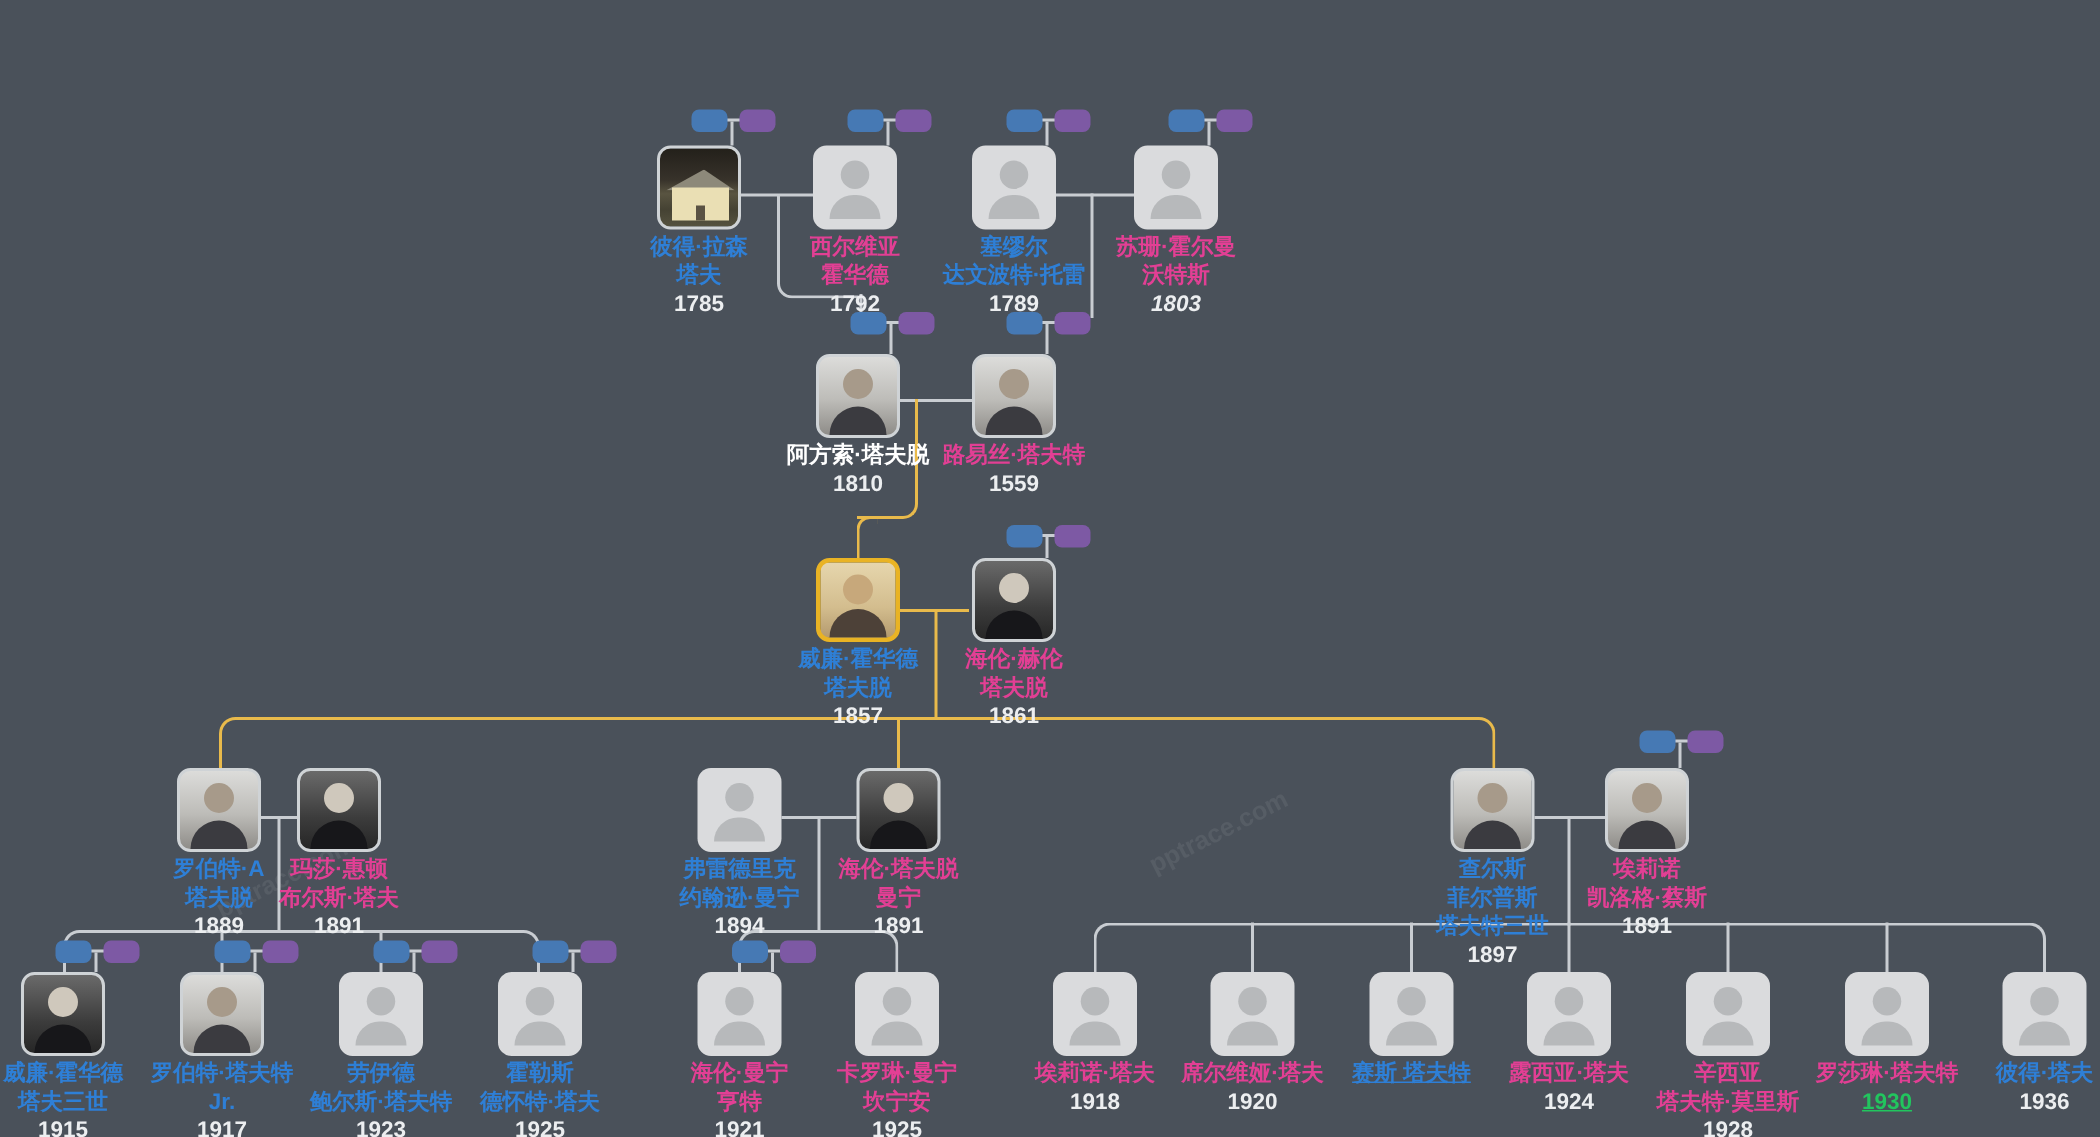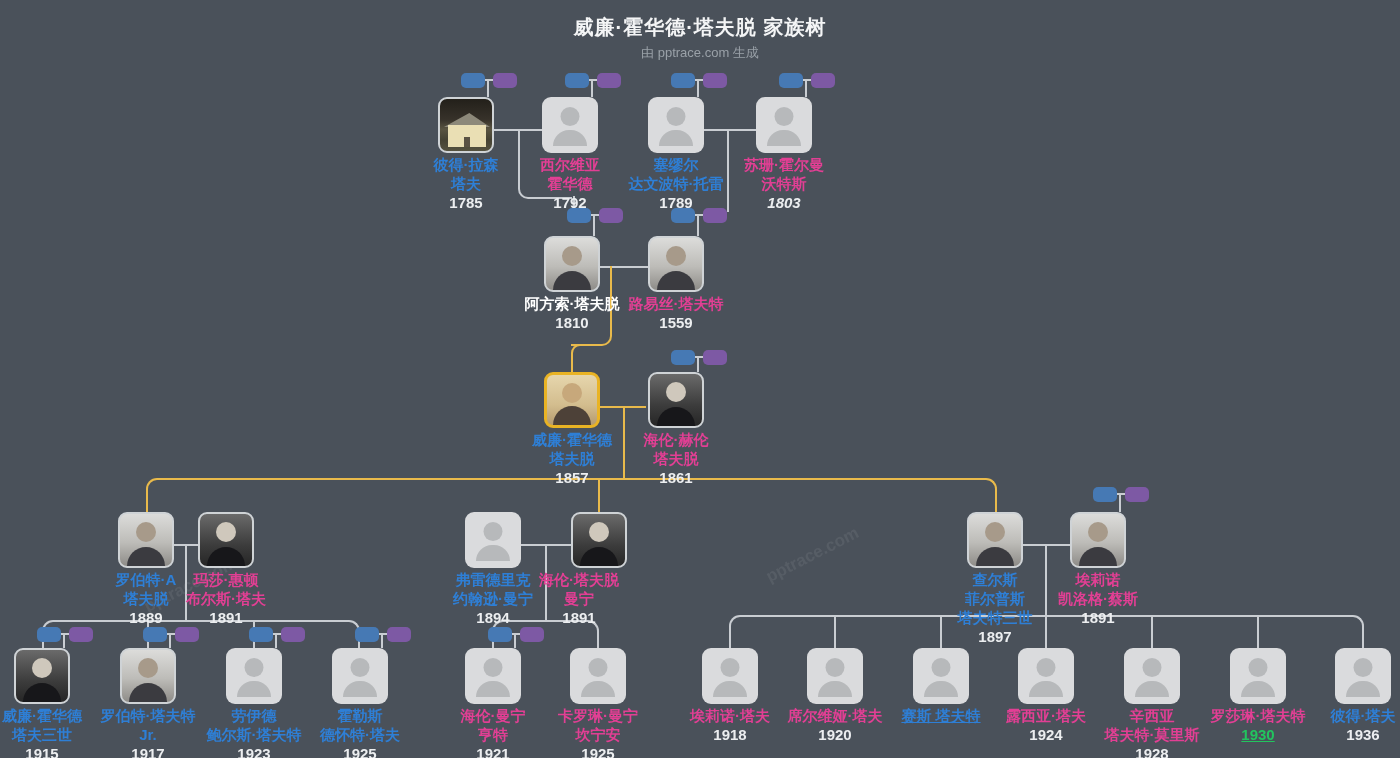--- a/index.html
+++ b/index.html
@@ -50,22 +50,20 @@
   .pill-link{position:absolute;left:23px;top:6px;width:10px;height:2px;}
   .pill-desc{position:absolute;left:26px;top:8px;width:2px;}
 
   .nameblock{position:absolute;width:150px;text-align:center;font-size:15px;font-weight:bold;line-height:19px;}
   .nameblock .year{color:#eceef0;font-weight:600;}
 </style>
 </head>
 <body>
 
 <div id="canvas" style="background: rgb(74, 81, 90);">
-  <div class="title">威廉·霍华德·塔夫脱 家族树</div>
-  <div class="subtitle">由 pptrace.com 生成</div>
   <div class="watermark w1">pptrace.com</div>
   <div class="watermark w2">pptrace.com</div>
   <div id="lines-layer">
       <div class="line lh" style="left: 494px; top: 129px; width: 48px; background: rgb(201, 205, 210);"></div>
       <div class="line lh" style="left: 704px; top: 129px; width: 52px; background: rgb(201, 205, 210);"></div>
       <div class="line elbow e-bl" style="left: 518px; top: 129px; width: 54px; height: 70px; border-color: rgb(201, 205, 210);"></div>
       <div class="line lv" style="left: 573px; top: 196px; height: 14px; background: rgb(201, 205, 210);"></div>
       <div class="line lv" style="left: 727px; top: 129px; height: 83px; background: rgb(201, 205, 210);"></div>
       <div class="line lh" style="left: 600px; top: 266px; width: 48px; background: rgb(201, 205, 210);"></div>
       <div class="line elbow e-br" style="left: 571px; top: 266px; width: 41px; height: 80px; border-color: rgb(233, 186, 75);"></div>
@@ -252,21 +250,21 @@
           <div style="color: rgb(46, 127, 214);">弗雷德里克</div>
           <div style="color: rgb(46, 127, 214);">约翰逊·曼宁</div>
           <div class="year" style="color: rgb(236, 238, 240);">1894</div>
         </div>
       </div>
       <div>
         <div class="tile photo photo-dark" style="left: 571px; top: 512px;">
           <span class="head"></span>
           <span class="torso"></span>
         </div>
-        <div class="nameblock" style="left: 504px; top: 570px;">
+        <div class="nameblock" style="left: 524px; top: 570px;">
           <div style="color: rgb(226, 63, 148);">海伦·塔夫脱</div>
           <div style="color: rgb(226, 63, 148);">曼宁</div>
           <div class="year" style="color: rgb(236, 238, 240);">1891</div>
         </div>
       </div>
       <div>
         <div class="tile photo photo-light" style="left: 967px; top: 512px;">
           <span class="head"></span>
           <span class="torso"></span>
         </div>

